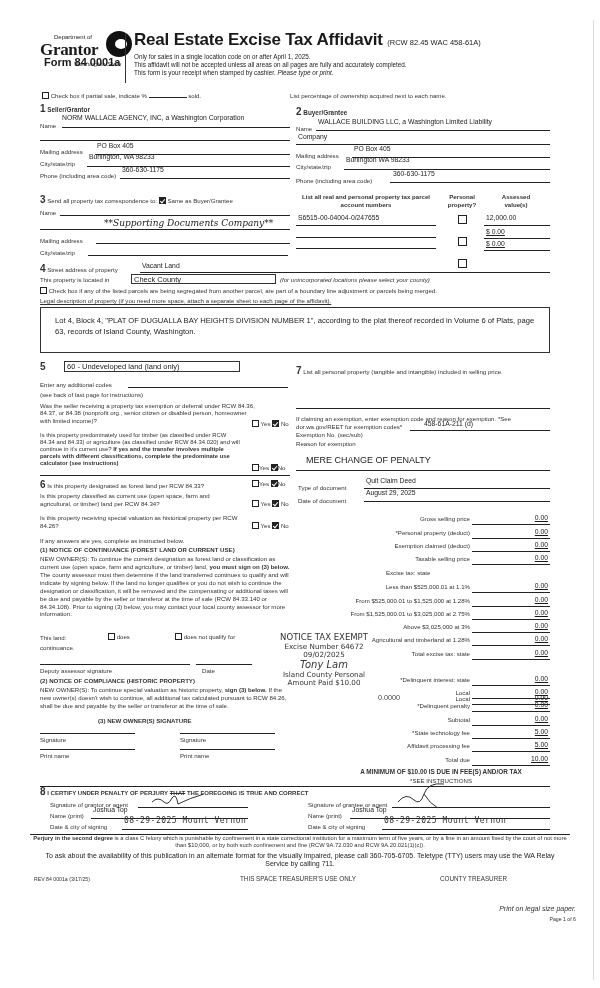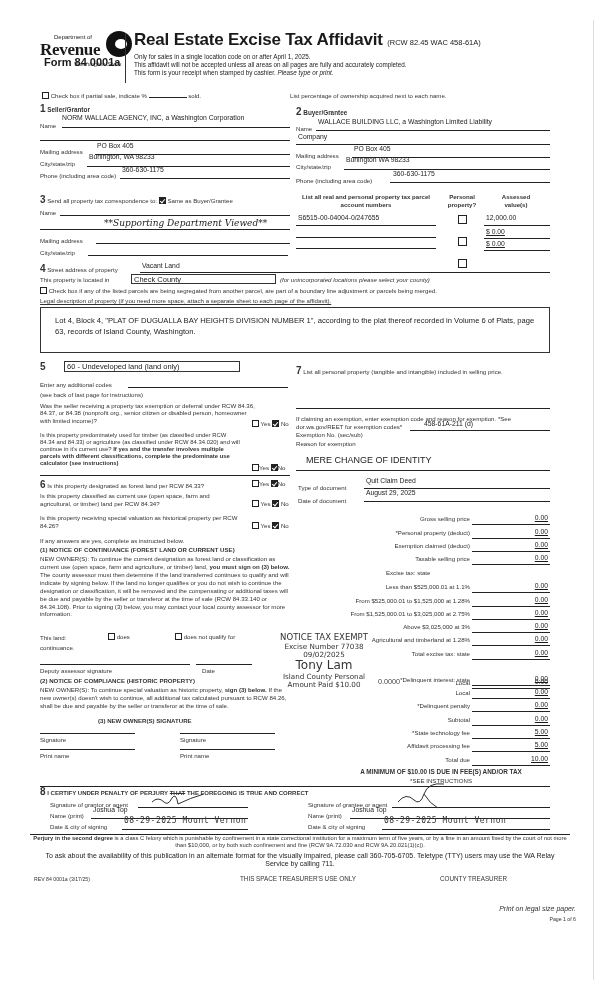--- a/index.html
+++ b/index.html
@@ -35,21 +35,21 @@
   .tax-row .tl { position:absolute; right: 80px; text-align:right; font-size:6.1px; color:#333; white-space: nowrap; top:1px;}
   .tax-row .tline { position:absolute; left: 182px; right: 0; bottom: 0; height:1px; background:#222; }
   .tax-row .tv { position:absolute; right: 2px; top: 0px; font-size:6.8px; text-decoration: underline; }
   .vbar { position:absolute; right: 6px; top: 20px; width: 1px; height: 960px; background:#ddd; }
 </style>
 </head>
 <body>
 
 <div class="abs hdr-logo">
   <span class="dept">Department of</span>
-  <span class="revenue">Revenue</span>
+  <span class="revenue">Grantor</span>
   <span class="logo-mark"></span>
   <span class="wa-state">Washington State</span>
   <span class="form-no">Form 84 0001a</span>
 </div>
 <div class="abs vdiv"></div>
 <div class="abs title">
   <span>Real Estate Excise Tax Affidavit</span>
   <span class="title-cite">(RCW 82.45 WAC 458-61A)</span>
 </div>
 <div class="abs sub">
@@ -98,21 +98,21 @@
 <div class="line" style="left:390px;top:182px;width:160px;"></div>
 
 <div class="lbl" style="left:40px;top:194px;">
   <span class="num">3</span>
   <span>Send all property tax correspondence to:</span>
   <span class="cb checked"></span>
   <span>Same as Buyer/Grantee</span>
 </div>
 <div class="lbl" style="left:40px;top:209px;">Name</div>
 <div class="line" style="left:60px;top:215px;width:230px;"></div>
-<div class="fill script" style="left:104px;top:218px;font-size:9px;">**Supporting Department Viewed**</div>
+<div class="fill script" style="left:104px;top:218px;font-size:9px;">**Supporting Documents Company**</div>
 <div class="line" style="left:40px;top:229px;width:250px;"></div>
 <div class="lbl" style="left:40px;top:237px;">Mailing address</div>
 <div class="line" style="left:96px;top:243px;width:194px;"></div>
 <div class="lbl" style="left:40px;top:249px;">City/state/zip</div>
 <div class="line" style="left:88px;top:255px;width:200px;"></div>
 
 <div class="lbl bold center" style="left:296px;top:193px;width:140px;white-space:normal;line-height:1.3;">List all real and personal property tax parcel account numbers</div>
 <div class="lbl bold center" style="left:443px;top:193px;width:38px;white-space:normal;line-height:1.3;">Personal property?</div>
 <div class="lbl bold center" style="left:490px;top:193px;width:52px;white-space:normal;line-height:1.3;">Assessed value(s)</div>
 
@@ -191,35 +191,35 @@
 <div class="line" style="left:180px;top:733px;width:95px;"></div>
 <div class="lbl" style="left:40px;top:736px;">Signature</div>
 <div class="lbl" style="left:180px;top:736px;">Signature</div>
 <div class="line" style="left:40px;top:749px;width:95px;"></div>
 <div class="line" style="left:180px;top:749px;width:95px;"></div>
 <div class="lbl" style="left:40px;top:752px;">Print name</div>
 <div class="lbl" style="left:180px;top:752px;">Print name</div>
 
 <div class="abs stamp" style="left:274px;top:633px;width:100px;">
   <div style="font-size:8.5px;">NOTICE TAX EXEMPT</div>
-  <div style="font-size:7.2px;">Excise Number 77038</div>
+  <div style="font-size:7.2px;">Excise Number 64672</div>
   <div style="font-size:7.2px;">09/02/2025</div>
-  <div style="font-size:12px;">Tony Lam</div>
+  <div style="font-size:10px;font-style:italic;">Tony Lam</div>
   <div style="font-size:7.2px;">Island County Personal</div>
   <div style="font-size:7.2px;">Amount Paid $10.00</div>
 </div>
 
 <div class="lbl" style="left:296px;top:363px;width:254px;white-space:normal;line-height:1.5;"><span class="num">7</span> <span>List all personal property (tangible and intangible) included in selling price.</span></div>
 <div class="line" style="left:296px;top:408px;width:254px;"></div>
 <div class="lbl" style="left:296px;top:415px;width:230px;white-space:normal;line-height:1.3;">If claiming an exemption, enter exemption code and reason for exemption. *See dor.wa.gov/REET for exemption codes*</div>
 <div class="lbl" style="left:296px;top:431px;">Exemption No. (sec/sub)</div>
 <div class="fill" style="left:424px;top:420px;font-size:6.8px;">458-61A-211 (d)</div>
 <div class="line" style="left:410px;top:430px;width:140px;"></div>
 <div class="lbl" style="left:296px;top:440px;">Reason for exemption</div>
-<div class="fill" style="left:306px;top:455px;font-size:9px;">MERE CHANGE OF IDENTITY</div>
+<div class="fill" style="left:306px;top:455px;font-size:9px;">MERE CHANGE OF PENALTY</div>
 <div class="line" style="left:296px;top:470px;width:254px;"></div>
 <div class="lbl" style="left:298px;top:484px;">Type of document</div>
 <div class="fill" style="left:366px;top:477px;">Quit Claim Deed</div>
 <div class="line" style="left:364px;top:488px;width:186px;"></div>
 <div class="lbl" style="left:298px;top:497px;">Date of document</div>
 <div class="fill" style="left:366px;top:489px;">August 29, 2025</div>
 <div class="line" style="left:364px;top:501px;width:186px;"></div>
 
 <div class="tax-row" style="top:514px;">
     <span class="tl">Gross selling price</span>
@@ -265,21 +265,21 @@
 <div class="tax-row" style="top:635px;">
     <span class="tl">Agricultural and timberland at 1.28%</span>
     <span class="tline"></span>
     <span class="tv">0.00</span>
   </div>
 <div class="tax-row" style="top:649px;">
     <span class="tl">Total excise tax: state</span>
     <span class="tline"></span>
     <span class="tv">0.00</span>
   </div>
-<div class="tax-row" style="top:678px;">
+<div class="tax-row" style="top:694px;">
     <span class="abs" style="left:88px;top:0;font-size:7.2px;color:#444;">0.0000</span>
     <span class="tl">Local</span>
     <span class="tline"></span>
     <span class="tv">0.00</span>
   </div>
 <div class="tax-row" style="top:675px;">
     <span class="tl">*Delinquent interest: state</span>
     <span class="tline"></span>
     <span class="tv">0.00</span>
   </div>

